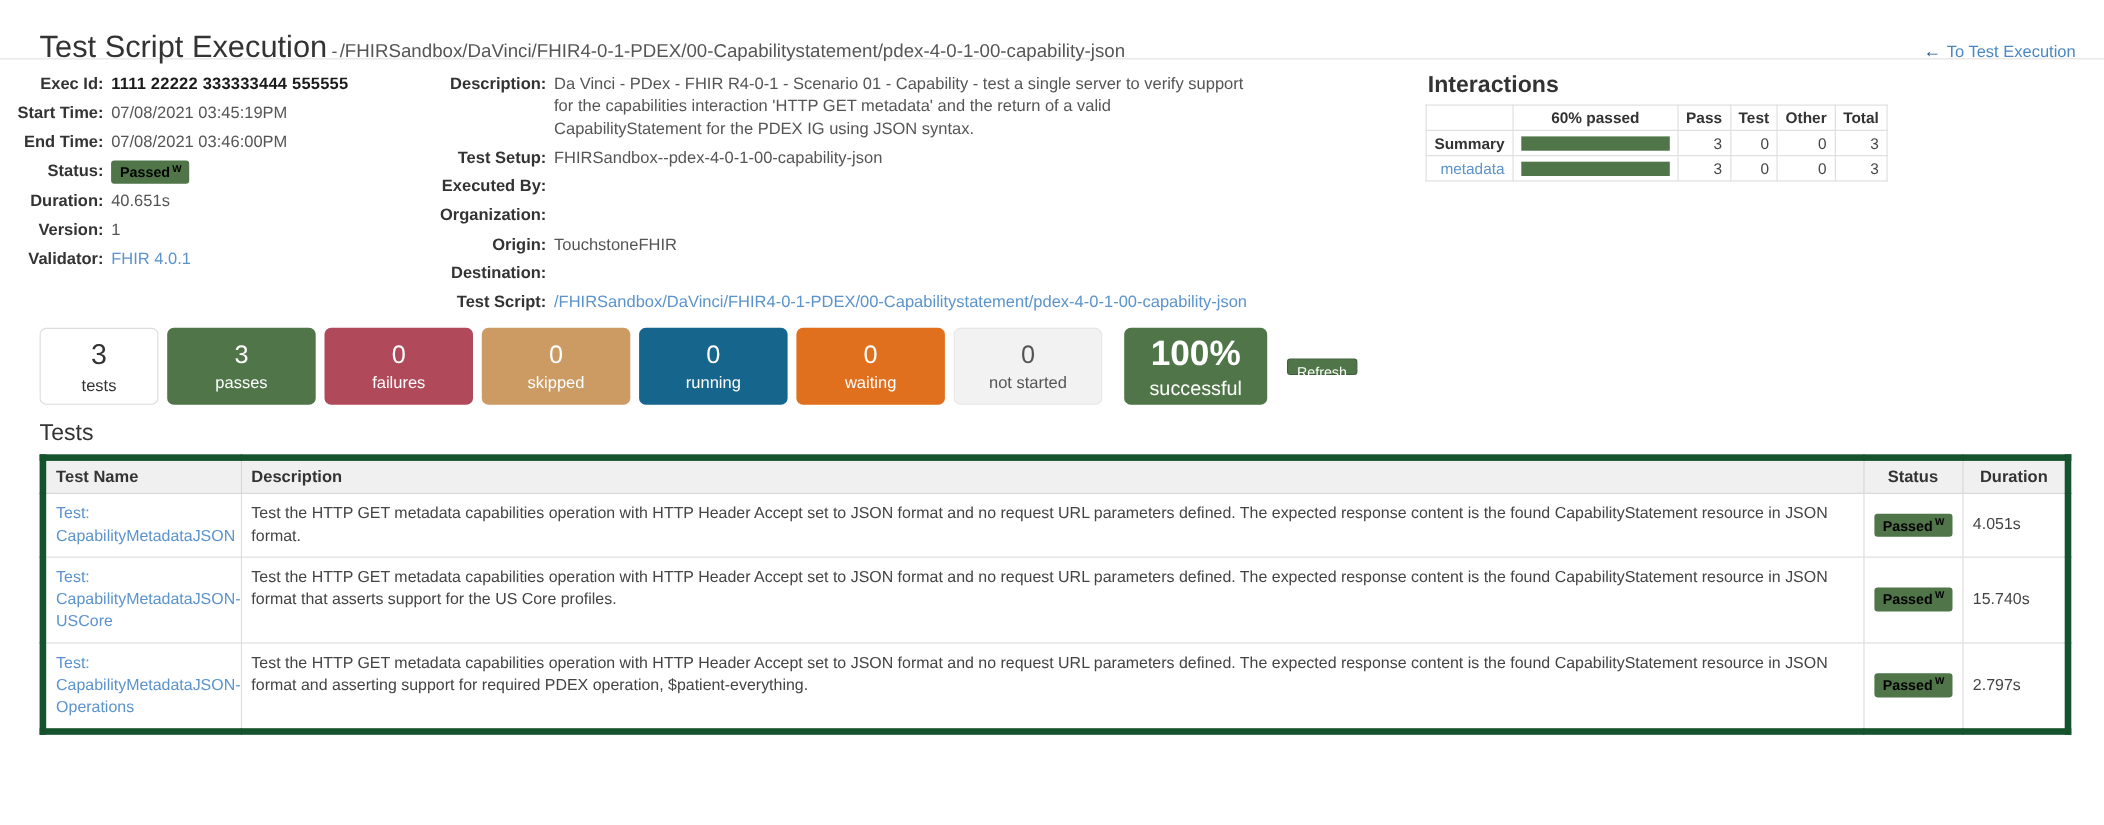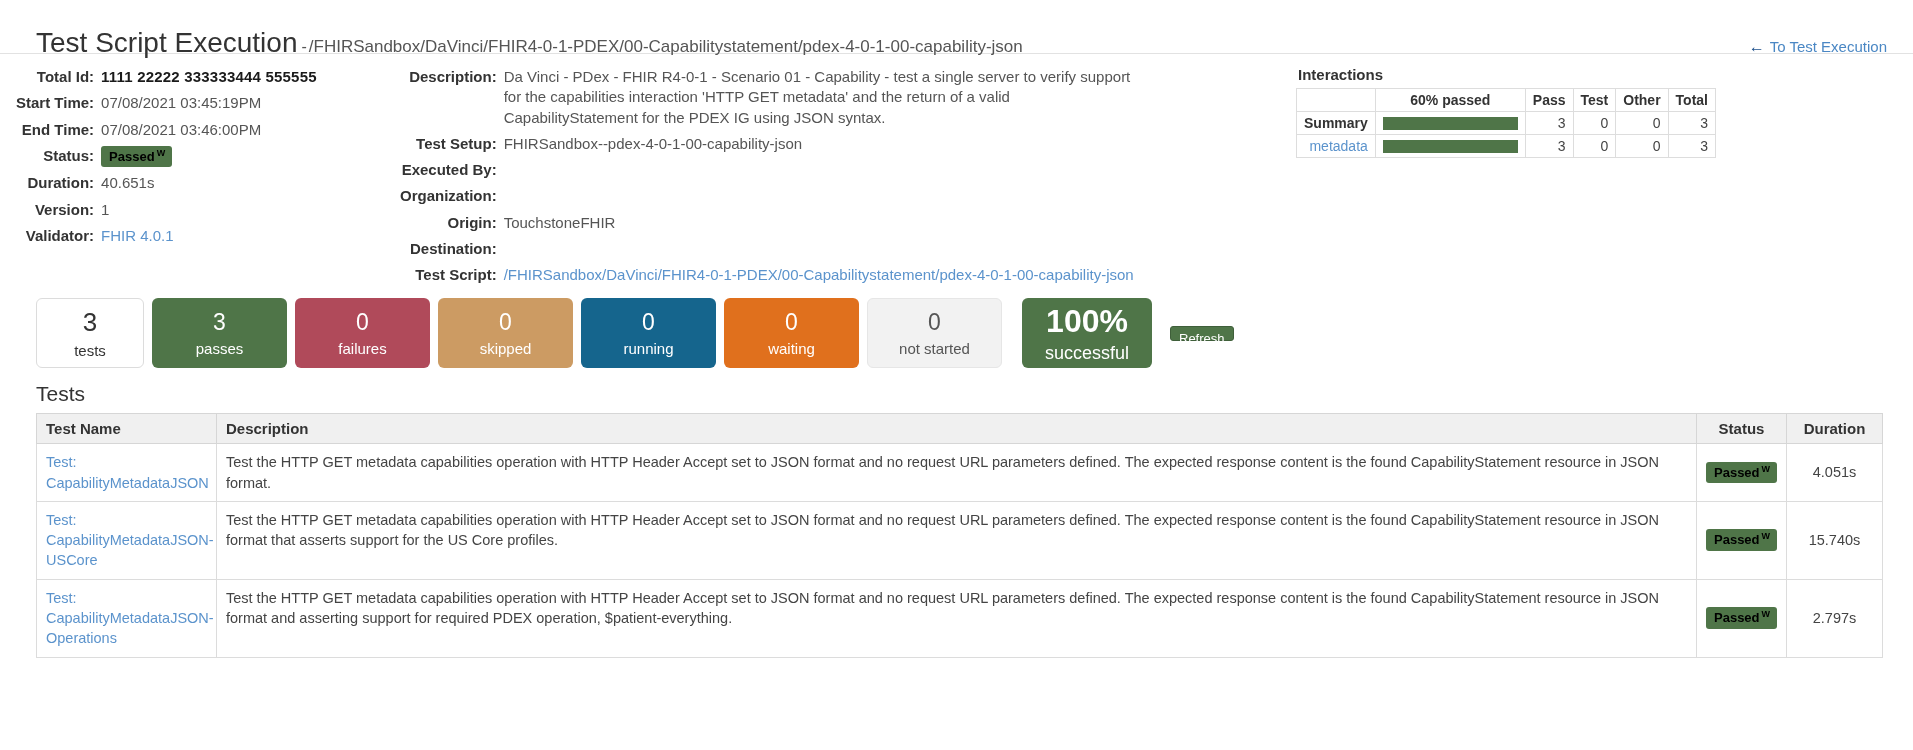--- a/index.html
+++ b/index.html
@@ -121,21 +121,21 @@
   .badge-passed sup {
     font-size: 9px;
     vertical-align: super;
     margin-left: 2px;
     font-weight: bold;
   }
 
   
   .interactions-title {
     font-weight: bold;
-    font-size: 15px;
+    font-size: 21px;
     color: #333;
     margin: 0 0 5px 2px;
   }
   table.interactions {
     border-collapse: collapse;
     border: 1px solid #d4d4d4;
     font-size: 14px;
     background: #fff;
   }
   table.interactions th,
@@ -234,21 +234,21 @@
   .tests-heading {
     font-size: 21px;
     color: #333;
     font-weight: normal;
     margin: 14px 0 7px 36px;
   }
   .tests-wrap { padding: 0 30px 0 36px; }
   table.tests {
     width: 100%;
     border-collapse: collapse;
-    border: 1px solid #14532d;
+    border: 6px solid #14532d;
     font-size: 14.5px;
     table-layout: fixed;
   }
   table.tests thead th {
     background: #f0f0f0;
     border: 1px solid #d6d6d6;
     text-align: left;
     font-weight: bold;
     color: #333;
     padding: 6px 9px;
@@ -258,21 +258,21 @@
   table.tests thead th.c-duration { text-align: center; }
   table.tests tbody td {
     border: 1px solid #dcdcdc;
     padding: 8px 9px;
     vertical-align: top;
     color: #444;
     line-height: 1.4;
   }
   table.tests tbody td.c-name a { color: #5b93cc; text-decoration: none; cursor: pointer; }
   table.tests tbody td.c-status { text-align: center; vertical-align: middle; }
-  table.tests tbody td.c-duration { text-align: center; vertical-align: middle; color: #444; }
+  table.tests tbody td.c-duration { text-align: left; vertical-align: middle; color: #444; }
   .c-name { width: 180px; }
   .c-status { width: 90px; }
   .c-duration { width: 96px; }
 </style>
 </head>
 <body>
 
 <div class="page-header">
   <h1 class="page-title">
     <span>Test Script Execution</span><span class="dash">-</span><span class="subpath">/FHIRSandbox/DaVinci/FHIR4-0-1-PDEX/00-Capabilitystatement/pdex-4-0-1-00-capability-json</span>
@@ -283,21 +283,21 @@
     <span>To Test Execution</span>
   </a>
 </div>
 
 <div class="info-region">
 
   <div class="col-left">
     <table class="kv">
       <tbody>
           <tr>
-        <td class="k">Total Id:</td>
+        <td class="k">Exec Id:</td>
         <td class="v"><span class="bold-val">1111 22222 333333444 555555</span></td>
       </tr>
       <tr>
         <td class="k">Start Time:</td>
         <td class="v muted">07/08/2021 03:45:19PM</td>
       </tr>
       <tr>
         <td class="k">End Time:</td>
         <td class="v muted">07/08/2021 03:46:00PM</td>
       </tr>

